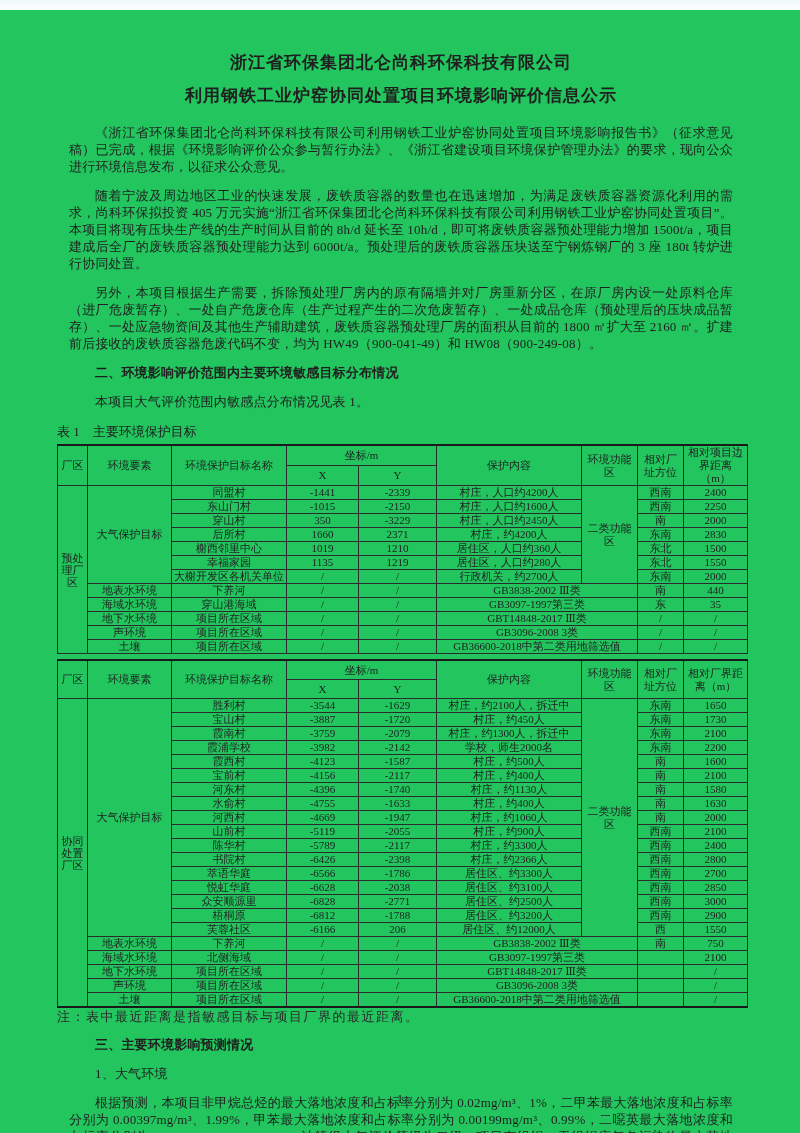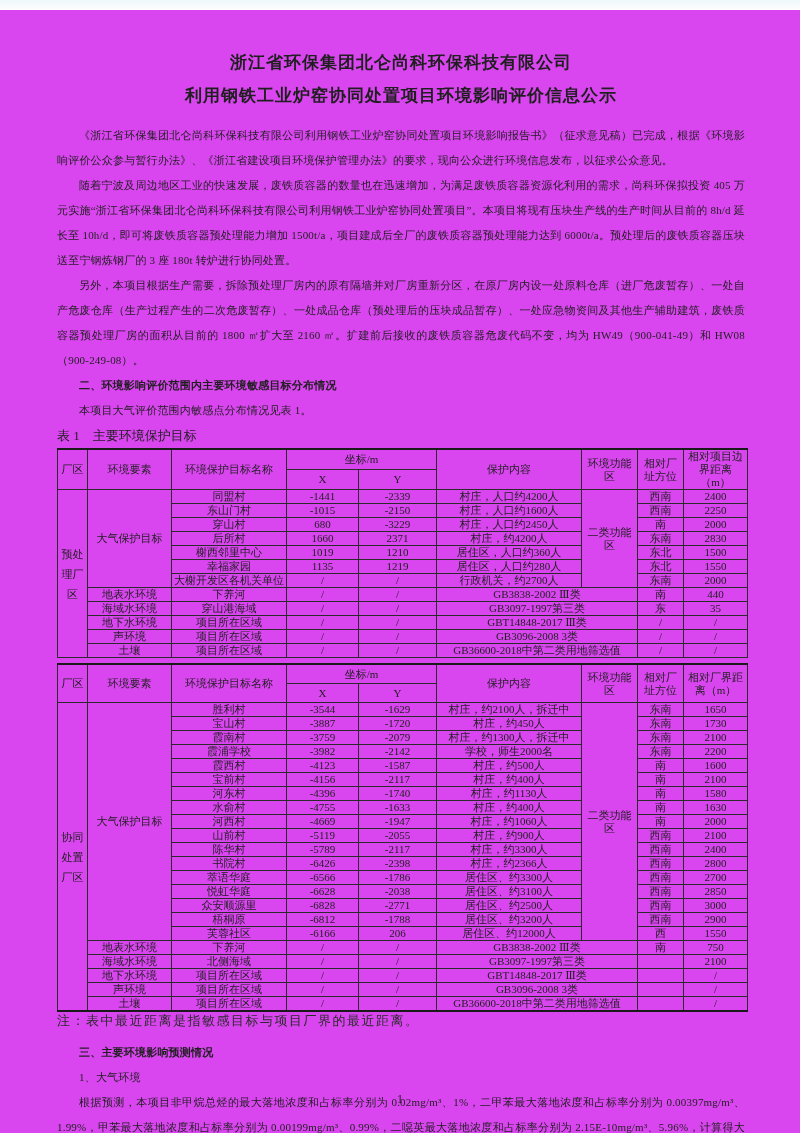--- a/index.html
+++ b/index.html
@@ -4,44 +4,44 @@
 <style>
   html,body{margin:0;padding:0;}
   body{
     width:800px;height:1133px;
     background:#e9e9e9;
     font-family:"Liberation Serif","DejaVu Serif",serif;
   }
   .page{
     position:relative;
     width:800px;height:1133px;
-    background:#d946ef;
+    background:#22c55e;
     overflow:hidden;
     color:#1f1f1f;
   }
   .scan-band{
     position:absolute;top:0;left:0;width:800px;height:10px;
     background:linear-gradient(#eef8fa,#fefefe);
   }
   .content{
     position:relative;
     padding:46px 55px 0 57px;
   }
   .title{
     text-align:center;
     font-size:17px;
     font-weight:bold;
     line-height:33px;
     letter-spacing:1px;
   }
   .body-block{margin-top:11px;}
   .para{
-    margin:0;
-    font-size:11px;
-    line-height:25px;
+    margin:12px;
+    font-size:13px;
+    line-height:17px;
     text-align:justify;
     text-indent:2em;
     letter-spacing:0.2px;
   }
   .h2{font-weight:bold;}
   .tcaption{
     text-align:left;
     font-weight:normal;
     font-size:13px;
     line-height:20px;
@@ -60,21 +60,21 @@
     border:1px solid #2b2b2b;
     text-align:center;
     vertical-align:middle;
     padding:0 2px;
     font-weight:normal;
     line-height:12.5px;
     height:13px;
     overflow:hidden;
   }
   thead th{height:18px;line-height:13px;text-align:center;}
-  td.plant{padding:0 3px;line-height:20px;}
+  td.plant{padding:0 3px;line-height:12px;}
   .note{
     font-size:13px;
     letter-spacing:1.5px;
     line-height:14px;
     margin-top:2px;
     color:#2b2b2b;
   }
   .sec3{margin-top:12px;}
   .pageno{
     position:absolute;
@@ -145,21 +145,21 @@
           <tr>
             <td>东山门村</td>
             <td>-1015</td>
             <td>-2150</td>
             <td>村庄，人口约1600人</td>
             <td>西南</td>
             <td>2250</td>
           </tr>
           <tr>
             <td>穿山村</td>
-            <td>680</td>
+            <td>350</td>
             <td>-3229</td>
             <td>村庄，人口约2450人</td>
             <td>南</td>
             <td>2000</td>
           </tr>
           <tr>
             <td>后所村</td>
             <td>1660</td>
             <td>2371</td>
             <td>村庄，约4200人</td>

